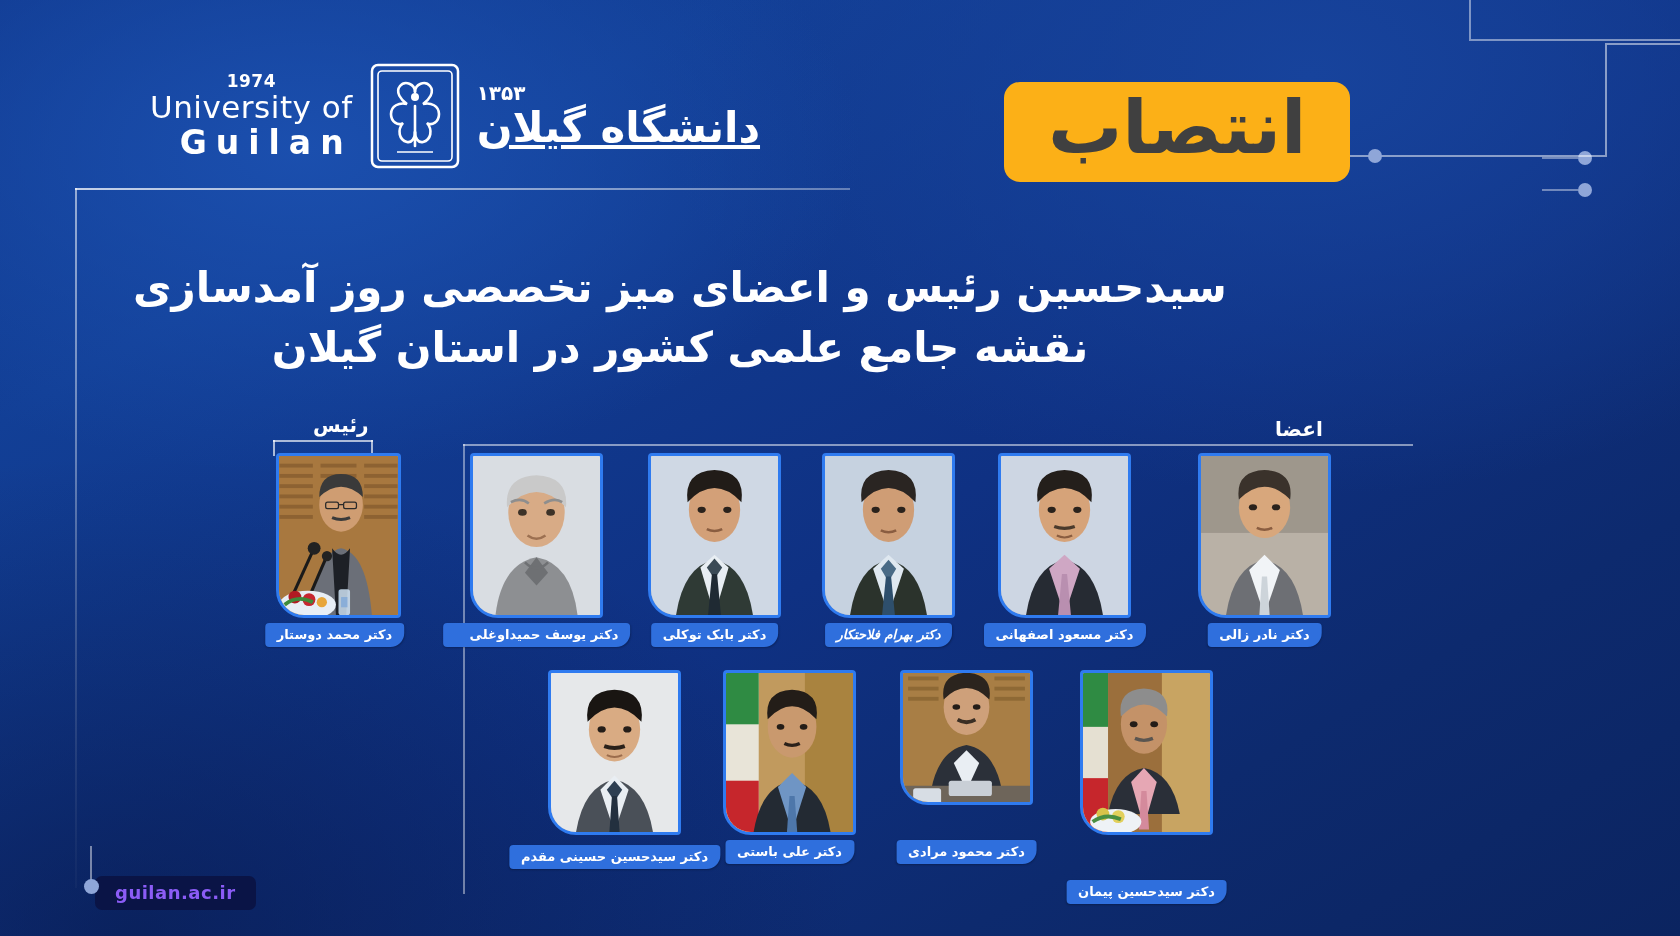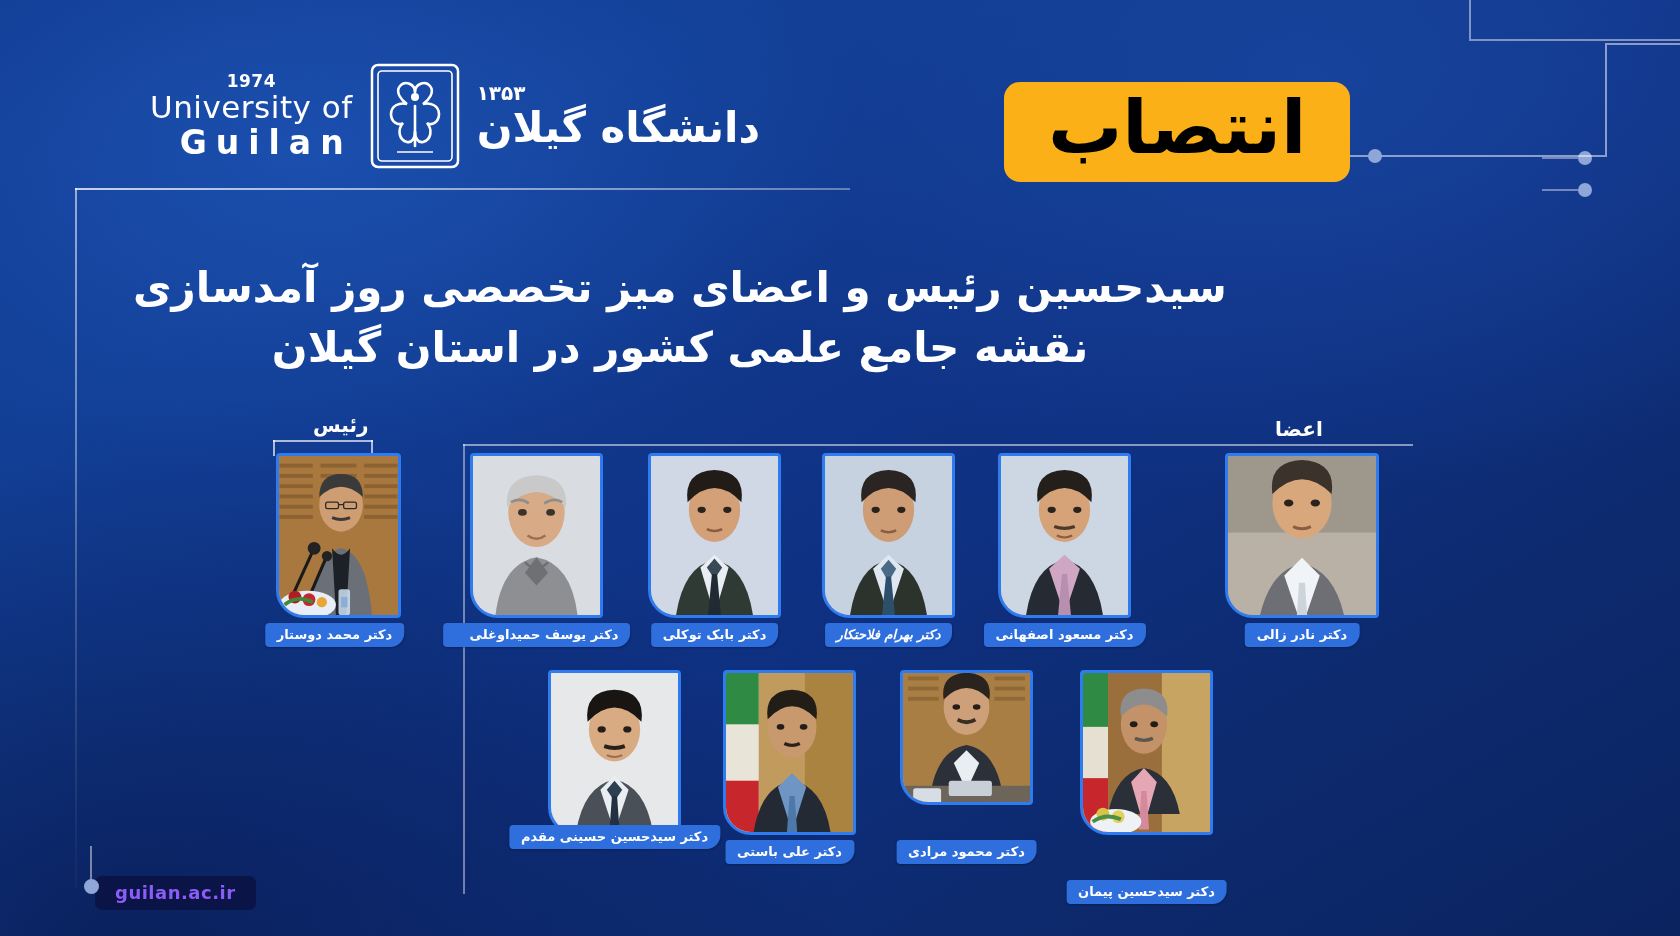--- a/index.html
+++ b/index.html
@@ -43,41 +43,41 @@
   }
   .logo-year{font-size:17px;font-weight:700;letter-spacing:.5px;margin-bottom:2px;text-align:center;}
   .logo-l1{font-size:31px;font-weight:400;letter-spacing:.5px;}
   .logo-l2{font-size:33px;font-weight:700;letter-spacing:9px;margin-top:3px;}
   .logo-mark{width:92px;height:108px;}
   .logo-fa{
     color:#fff;direction:rtl;text-align:left;line-height:1;
     display:flex;flex-direction:column;justify-content:center;
   }
   .logo-fa-year{font-size:20px;font-weight:600;margin-bottom:4px;}
-  .logo-fa-name{font-size:42px;font-weight:700;white-space:nowrap;}
+  .logo-fa-name{font-size:42px;font-weight:700;white-space:nowrap;text-decoration:underline;}
 
   
   .hdr-rule{
     position:absolute;left:75px;top:188px;width:775px;height:2px;
     background:linear-gradient(90deg,rgba(255,255,255,.75),rgba(255,255,255,.35));
   }
   .hdr-rule-2{
     position:absolute;left:75px;top:188px;width:2px;height:700px;
     background:linear-gradient(180deg,rgba(255,255,255,.55),rgba(255,255,255,.05));
   }
 
   
   .badge{
     position:absolute;top:82px;left:1004px;
     background:#fcb017;border-radius:16px;
     padding:8px 44px 18px 44px;
     z-index:7;
   }
   .badge-text{
-    color:#000000;font-size:74px;font-weight:900;line-height:1;
+    color:#404040;font-size:74px;font-weight:900;line-height:1;
     letter-spacing:0px;white-space:nowrap;
   }
 
   
   .title{
     position:absolute;top:258px;left:0;width:1360px;
     text-align:center;color:#fff;z-index:6;
   }
   .title-line{font-size:42px;font-weight:800;line-height:1.42;white-space:nowrap;}
 
@@ -319,21 +319,21 @@
         <path d="M42 55 q8 3 16 0" stroke="#4a3a2c" stroke-width="2.6" fill="none"></path>
         <path d="M44 62 q6 3 12 0" stroke="#8a5d40" stroke-width="1.6" fill="none"></path>
         <path d="M20 124 q6 -38 30 -43 q24 5 30 43z" fill="#262b33"></path>
         <path d="M50 77 l-12 11 12 36 12 -36z" fill="#cfa7c4"></path>
         <path d="M48 92 l-3 32 h10 l-3 -32z" fill="#b98fb0"></path>
       </svg>
     </div>
     <div class="name-tag" style="top:170px;">دکتر مسعود اصفهانی</div>
   </div>
 
-  <div class="card" style="top:453px;left:1225px;width:154px;height:165px;">
+  <div class="card" style="top:453px;left:1198px;width:133px;height:165px;">
     <div class="photo">
       <svg viewBox="0 0 100 124" preserveAspectRatio="xMidYMid slice">
         <rect width="100" height="124" fill="#b9b1a6"></rect>
         <rect x="0" y="0" width="100" height="60" fill="#9e978c"></rect>
         <ellipse cx="50" cy="40" rx="20" ry="24" fill="#d8a77c"></ellipse>
         <path d="M30 34 q20 -20 40 0 q3 -22 -20 -23 q-23 1 -20 23z" fill="#3a322b"></path>
         <ellipse cx="41" cy="40" rx="3.2" ry="2.4" fill="#2a221c"></ellipse>
         <ellipse cx="59" cy="40" rx="3.2" ry="2.4" fill="#2a221c"></ellipse>
         <path d="M44 56 q6 3 12 0" stroke="#8a5d40" stroke-width="2" fill="none"></path>
         <path d="M20 124 q6 -38 30 -43 q24 5 30 43z" fill="#6d6f74"></path>
@@ -353,21 +353,21 @@
         <ellipse cx="40" cy="44" rx="3.2" ry="2.4" fill="#241d18"></ellipse>
         <ellipse cx="60" cy="44" rx="3.2" ry="2.4" fill="#241d18"></ellipse>
         <path d="M42 57 q8 3 16 0" stroke="#2a211a" stroke-width="3" fill="none"></path>
         <path d="M44 64 q6 3 12 0" stroke="#9b6c4c" stroke-width="1.6" fill="none"></path>
         <path d="M20 124 q6 -36 30 -41 q24 5 30 41z" fill="#4a5058"></path>
         <path d="M50 80 l-11 11 11 33 11 -33z" fill="#e9eef3"></path>
         <path d="M50 84 l-6 7 6 9 6 -9z" fill="#2e3f52"></path>
         <path d="M48 96 l-2 28 h8 l-2 -28z" fill="#23303f"></path>
       </svg>
     </div>
-    <div class="name-tag" style="top:155px;">دکتر سیدحسین حسینی مقدم</div>
+    <div class="name-tag" style="top:175px;">دکتر سیدحسین حسینی مقدم</div>
   </div>
 
   <div class="card" style="top:670px;left:723px;width:133px;height:165px;">
     <div class="photo">
       <svg viewBox="0 0 100 124" preserveAspectRatio="xMidYMid slice">
         <rect width="100" height="124" fill="#c19a5e"></rect>
         <rect x="0" y="0" width="26" height="124" fill="#e8e4d8"></rect>
         <rect x="0" y="0" width="26" height="40" fill="#2f8b43"></rect>
         <rect x="0" y="84" width="26" height="40" fill="#c6262c"></rect>
         <rect x="62" y="0" width="38" height="124" fill="#a9833f"></rect>

